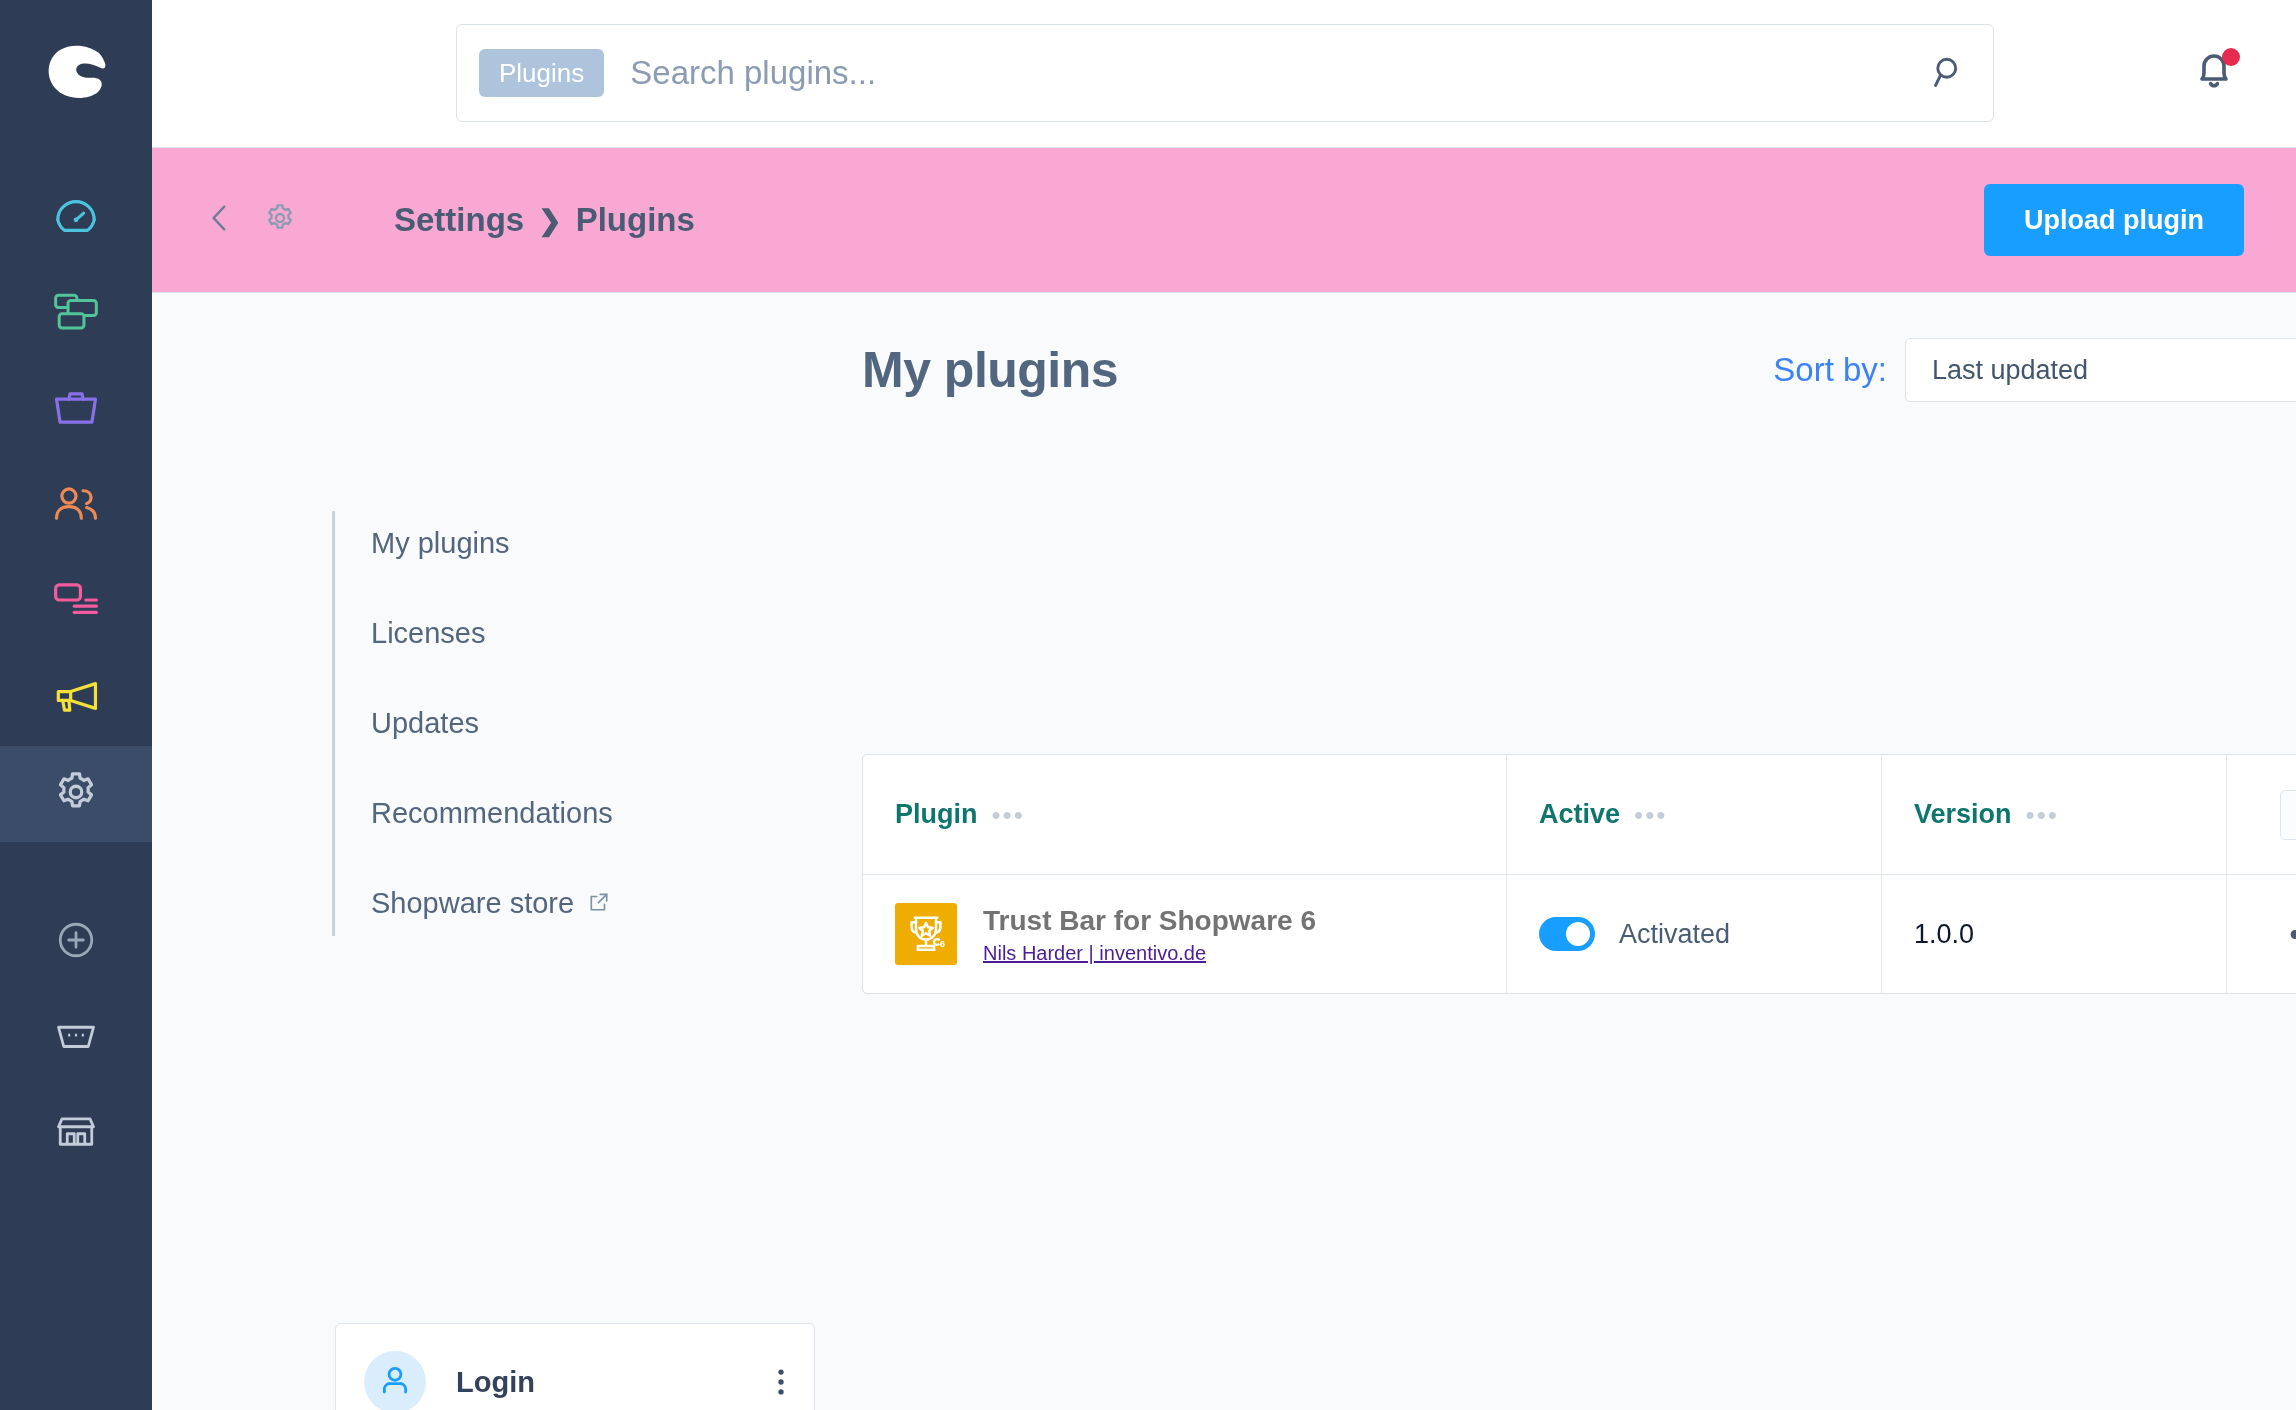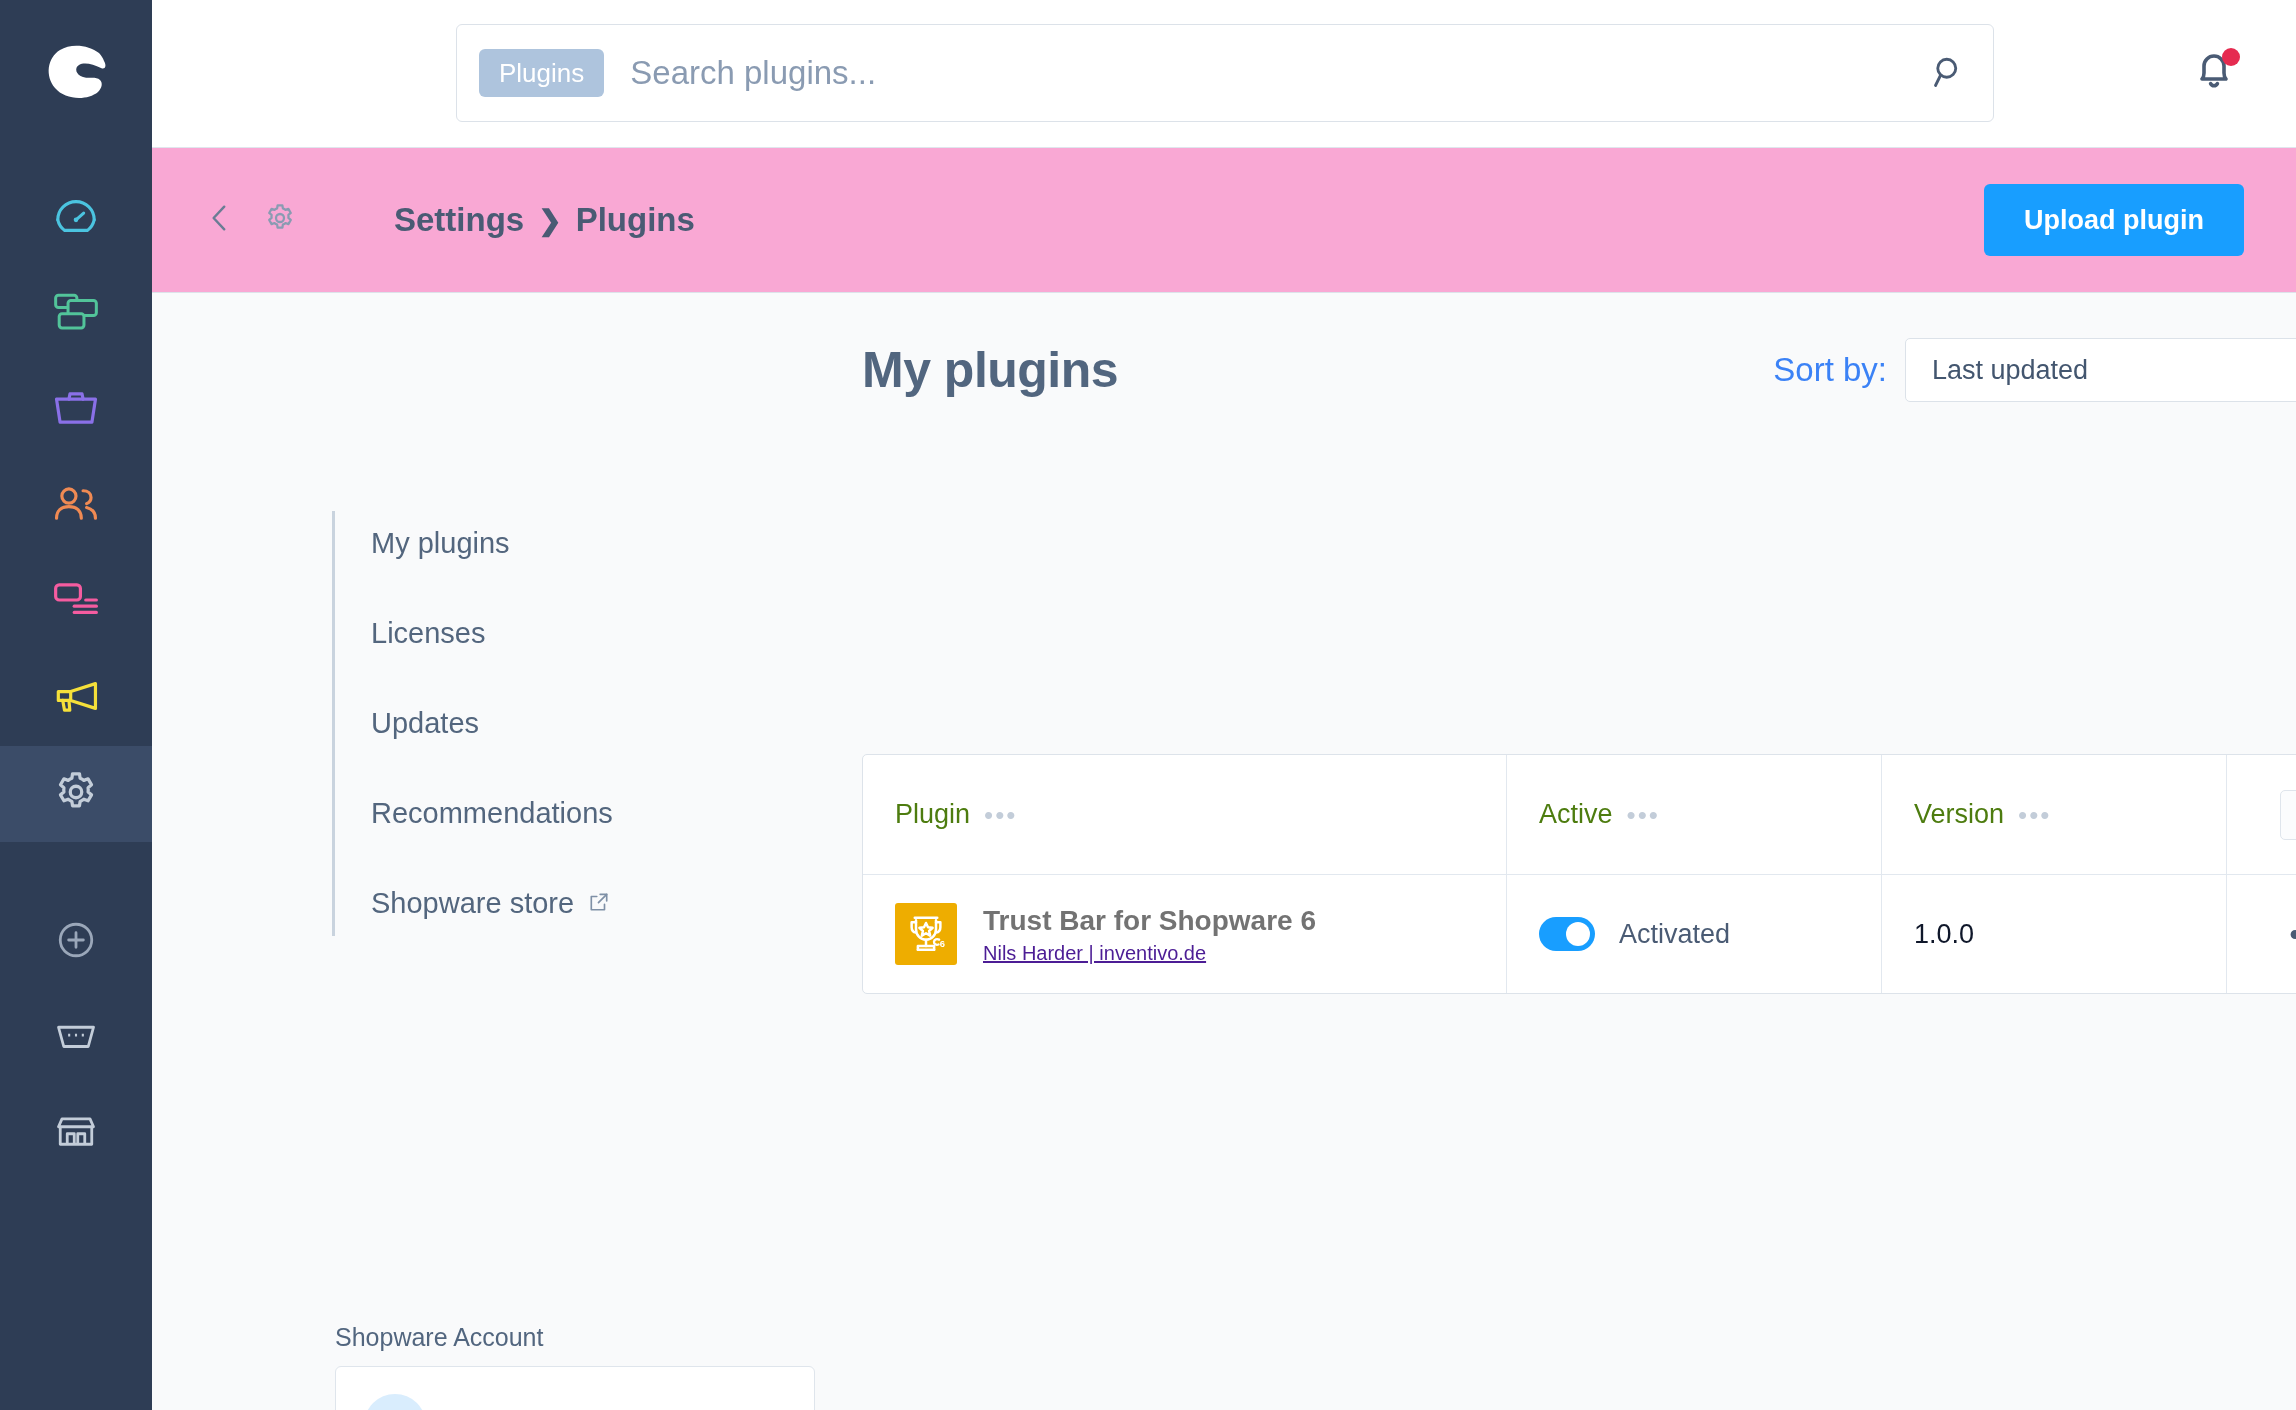--- a/index.html
+++ b/index.html
@@ -211,21 +211,21 @@
   .cell-active  { width: 375px; }
   .cell-version { width: 345px; }
   .cell-menu    { width: 169px; }
   .thead > div, .trow > div {
     display: flex; align-items: center;
     padding: 0 32px;
     border-right: 1px solid #e2e8ef;
   }
   .thead > div:last-child, .trow > div:last-child { border-right: none; }
   .th-label {
-    font-size: 27px; font-weight: 400; color: #4d7c0f;
+    font-size: 27px; font-weight: 700; color: #0f766e;
   }
   .th-dots { margin-left: 14px; color: #c3cdd9; font-size: 26px; letter-spacing: 2px; line-height: 1; cursor: pointer; }
   .th-menubtn {
     width: 64px; height: 50px;
     border: 1px solid #dfe5ec; border-radius: 5px;
     background: #fbfcfd;
     display: flex; flex-direction: column; align-items: center; justify-content: center;
     gap: 6px; margin: 0 auto; cursor: pointer;
   }
   .cell-menu { justify-content: center; }
@@ -458,21 +458,20 @@
             <svg width="22" height="22" viewBox="0 0 20 20" fill="none" stroke="#7f90a6" stroke-width="1.5" stroke-linecap="round" stroke-linejoin="round">
               <path d="M11 3 L17 3 L17 9"></path>
               <path d="M17 3 L9.5 10.5"></path>
               <path d="M15 12 L15 17 L3 17 L3 5 L8 5"></path>
             </svg>
           </span>
         </div>
       </div>
 
       <div class="account-block">
-        <div class="account-label">Shopware Account</div>
         <div class="account-card">
           <span class="avatar">
             <span>
               <svg width="34" height="34" viewBox="0 0 24 24" fill="none" stroke="#189eff" stroke-width="2" stroke-linecap="round">
                 <circle cx="12" cy="8" r="4.2"></circle>
                 <path d="M4.5 20.5 L4.5 18 A4 4 0 0 1 8.5 14.5 L15.5 14.5 A4 4 0 0 1 19.5 18 L19.5 20.5"></path>
               </svg>
             </span>
           </span>
           <span class="account-name">Login</span>

